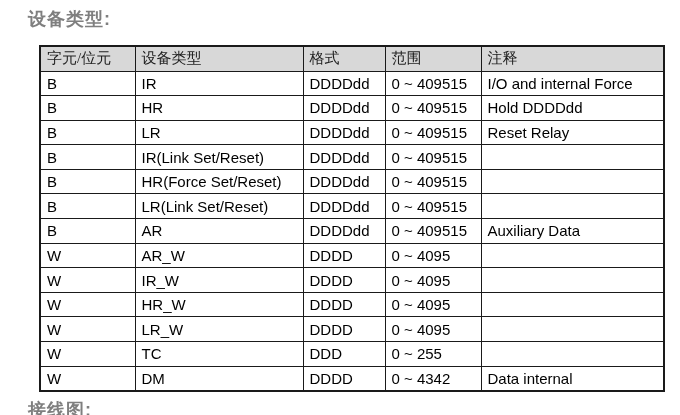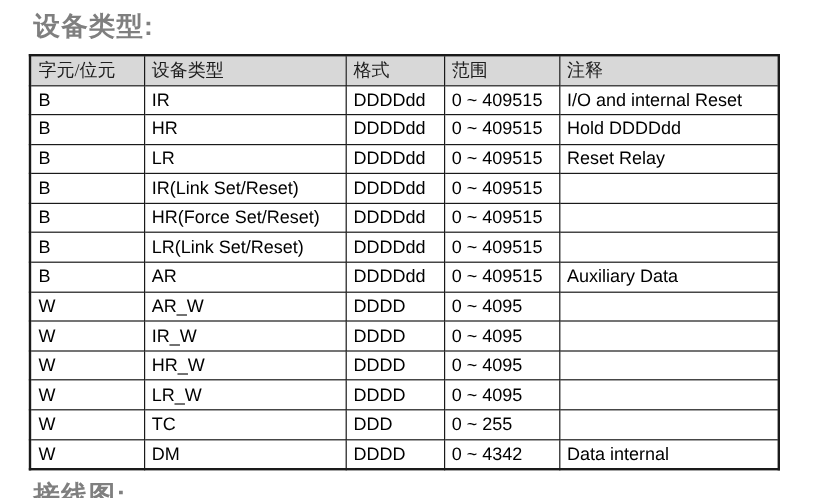--- a/index.html
+++ b/index.html
@@ -9,32 +9,32 @@
     --text:#000000;
   }
   *{box-sizing:border-box;margin:0;padding:0;}
   html,body{width:680px;height:415px;background:#ffffff;overflow:hidden;position:relative;}
   body{font-family:"Liberation Sans",sans-serif;}
 
   .section-title{
     position:absolute;
     left:28px;
     color:var(--title-gray);
-    font-size:22px;
+    font-size:18px;
     font-weight:bold;
     font-family:Liberation Sans, sans-serif;
     letter-spacing:1px;
     white-space:nowrap;
   }
   .title-top{top:7px;}
   .title-bottom{top:398px;}
 
   table.device-table{
     position:absolute;
-    left:24px;
+    left:39px;
     top:45px;
     width:624px;
     border-collapse:collapse;
     table-layout:fixed;
     border:2px solid var(--border);
   }
   .device-table th,
   .device-table td{
     border:1px solid var(--border);
     padding:0 4px 0 6px;
@@ -81,21 +81,21 @@
         <th>范围</th>
         <th>注释</th>
       </tr>
     </thead>
     <tbody>
         <tr>
           <td>B</td>
           <td>IR</td>
           <td>DDDDdd</td>
           <td>0 ~ 409515</td>
-          <td>I/O and internal Reset</td>
+          <td>I/O and internal Force</td>
         </tr>
         <tr>
           <td>B</td>
           <td>HR</td>
           <td>DDDDdd</td>
           <td>0 ~ 409515</td>
           <td>Hold DDDDdd</td>
         </tr>
         <tr>
           <td>B</td>

